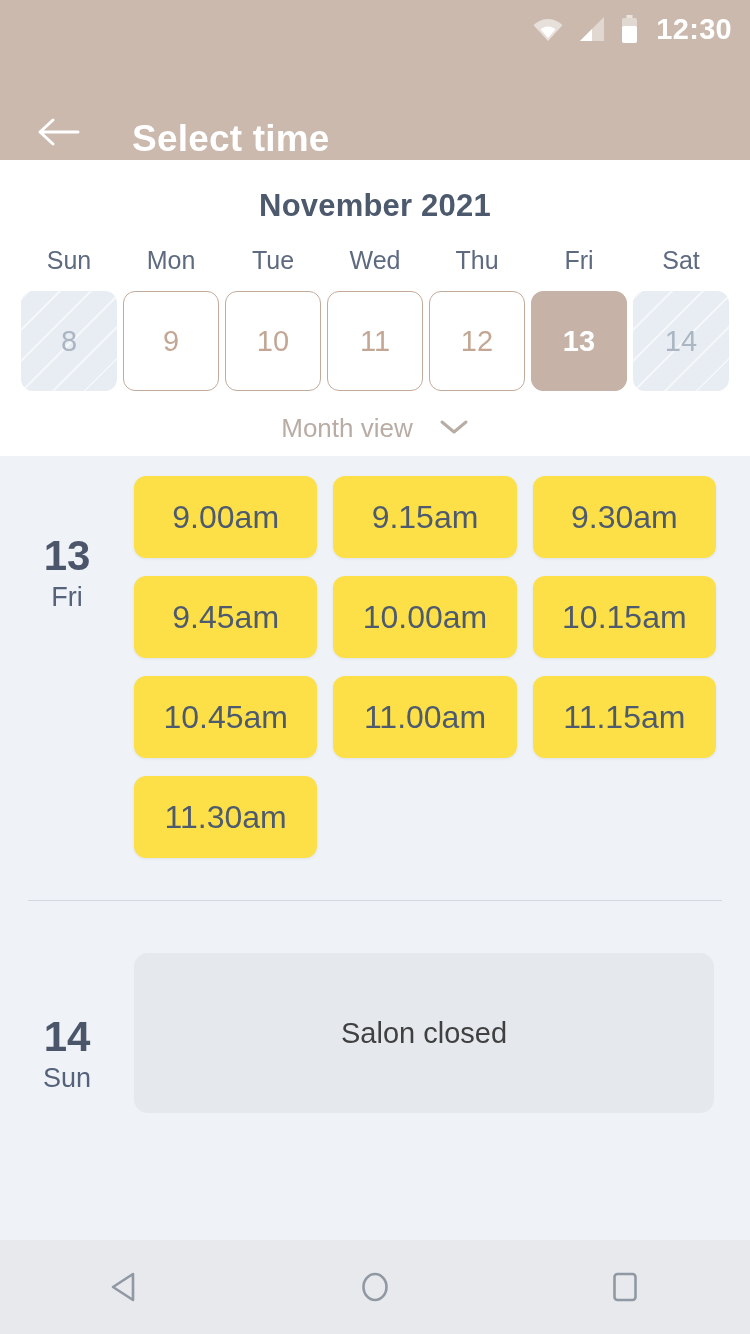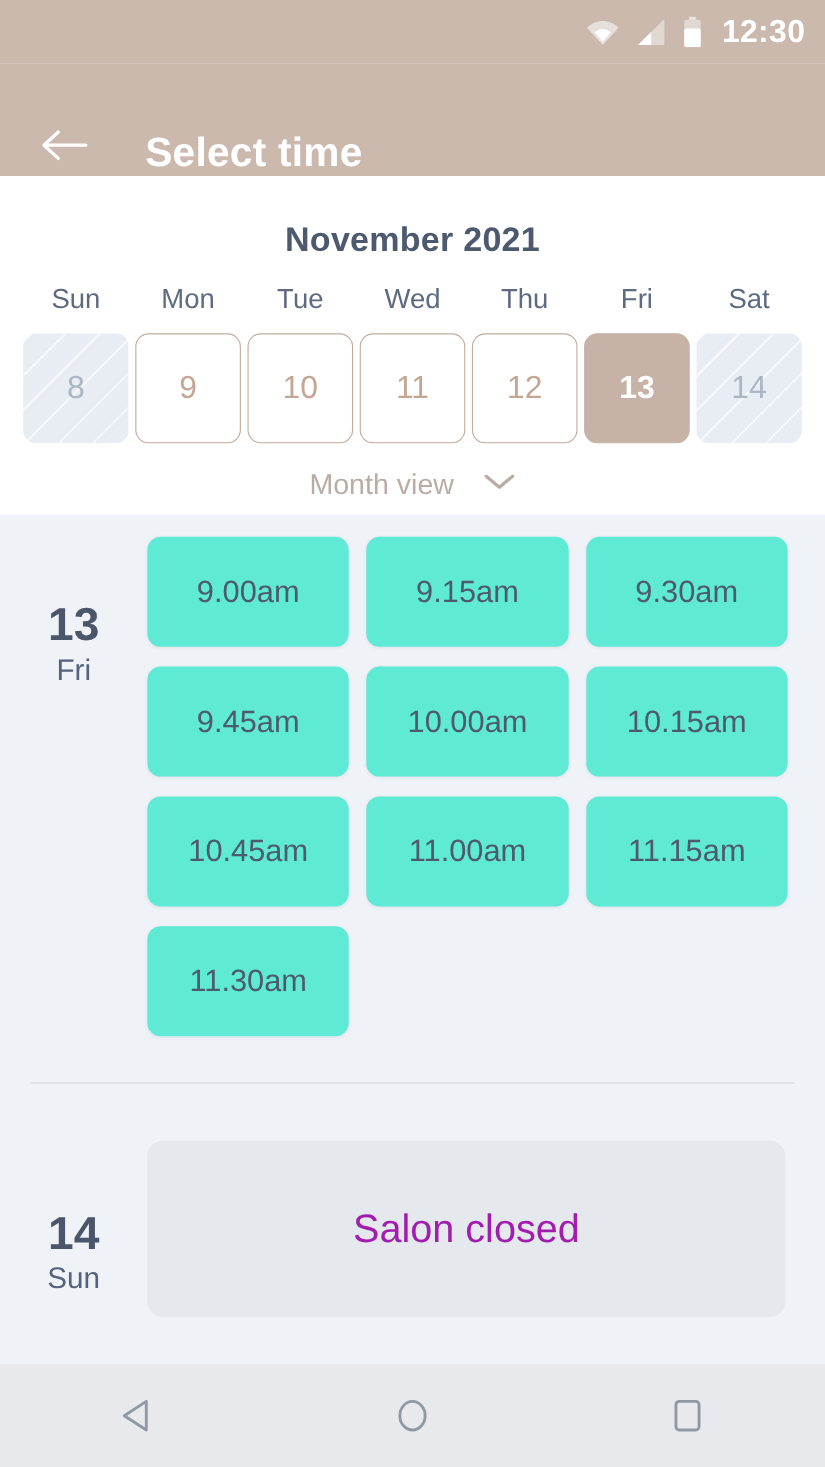--- a/index.html
+++ b/index.html
@@ -87,21 +87,21 @@
     font-size: 37px;
     font-weight: bold;
     margin-left: 46px;
     letter-spacing: 0.2px;
   }
 
   
   .calendar {
     background: #ffffff;
     flex: 0 0 auto;
-    padding-top: 40px;
+    padding-top: 28px;
     padding-bottom: 12px;
   }
   .calendar-month {
     text-align: center;
     color: #4d5a6e;
     font-size: 31px;
     font-weight: bold;
     letter-spacing: 0.2px;
     padding-bottom: 22px;
   }
@@ -211,48 +211,48 @@
   }
 
   .slot-grid {
     flex: 1 1 auto;
     display: grid;
     grid-template-columns: repeat(3, 1fr);
     gap: 18px 16px;
     padding-right: 6px;
   }
   .slot {
-    background: #5eead4;
+    background: #fde047;
     border-radius: 12px;
-    height: 100px;
+    height: 82px;
     display: flex;
     align-items: center;
     justify-content: center;
     color: #4e5a6e;
-    font-size: 28px;
+    font-size: 32px;
     cursor: pointer;
     box-shadow: 0 1px 3px rgba(80,95,120,0.10);
   }
 
   .divider {
     height: 1px;
     background: #d2d8e0;
     margin: 42px 28px 0 28px;
   }
 
   .closed-card {
     flex: 1 1 auto;
     height: 160px;
     background: #e5e9ee;
     border-radius: 14px;
     display: flex;
     align-items: center;
     justify-content: center;
-    color: #a21caf;
-    font-size: 36px;
+    color: #404040;
+    font-size: 29px;
     margin-right: 8px;
   }
   .day-block.closed { margin-top: 52px; }
 
   
   .nav-bar {
     height: 94px;
     flex: 0 0 auto;
     background: #e7e9ec;
     display: flex;

